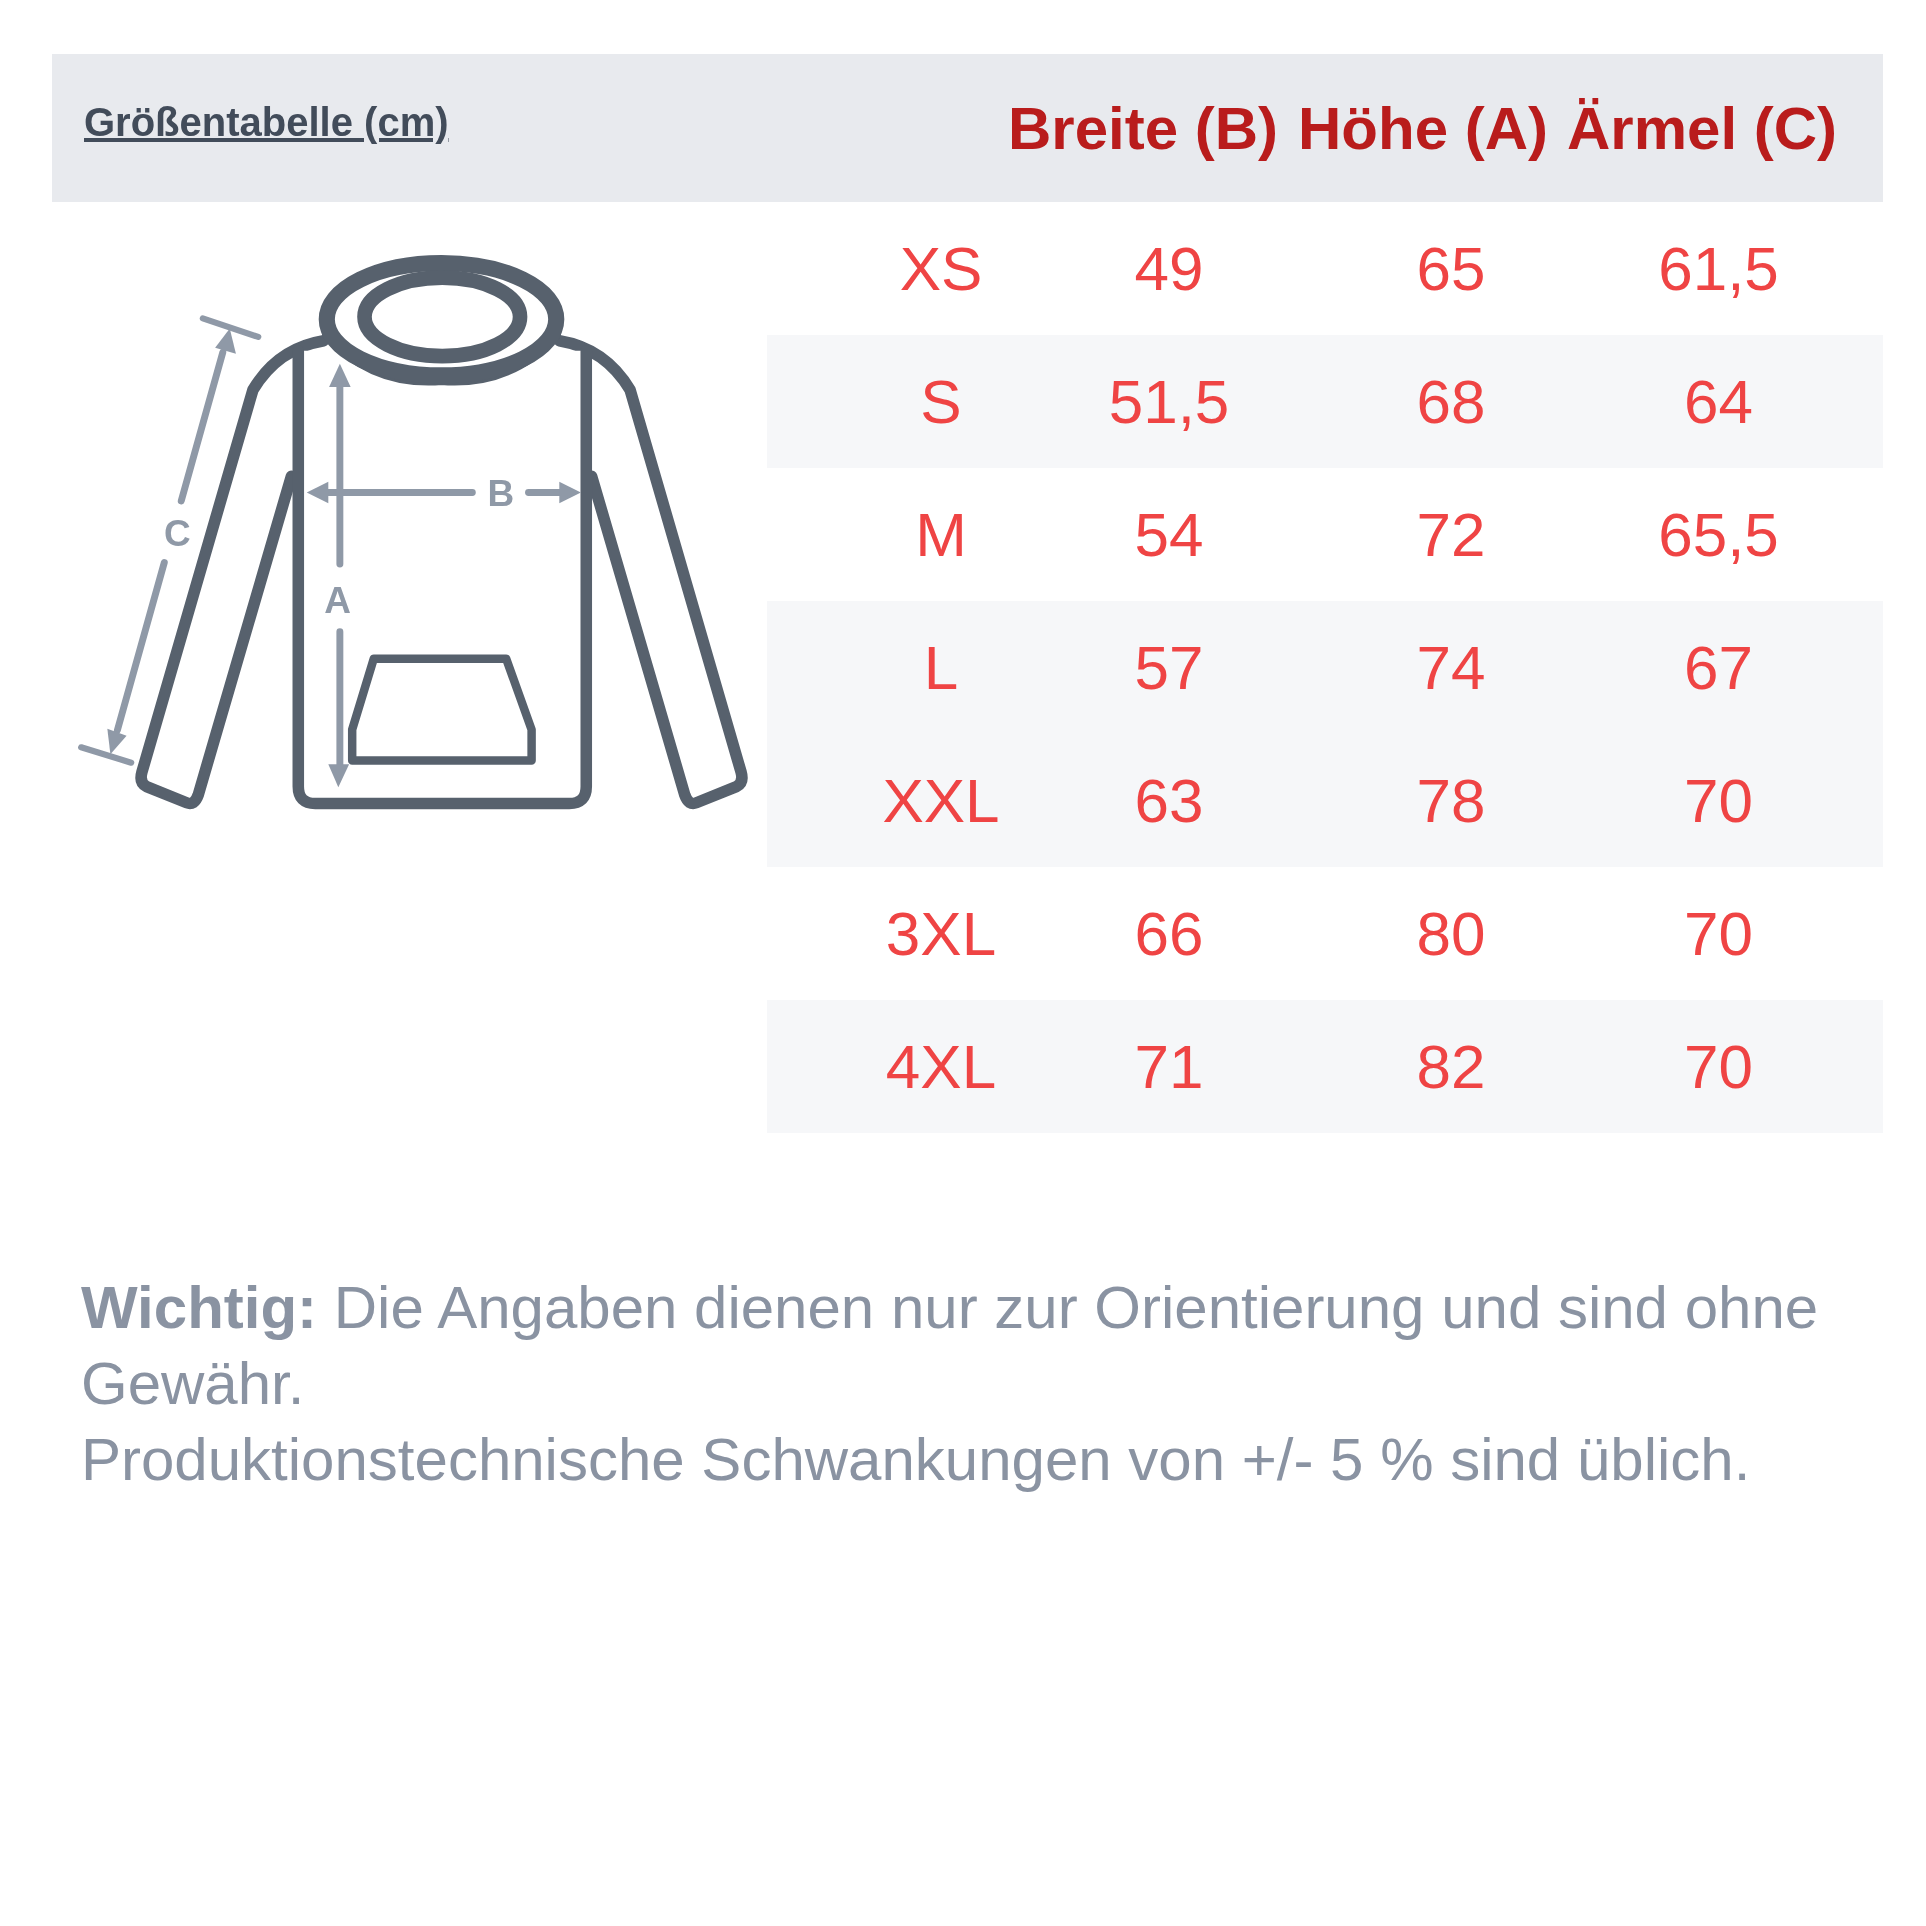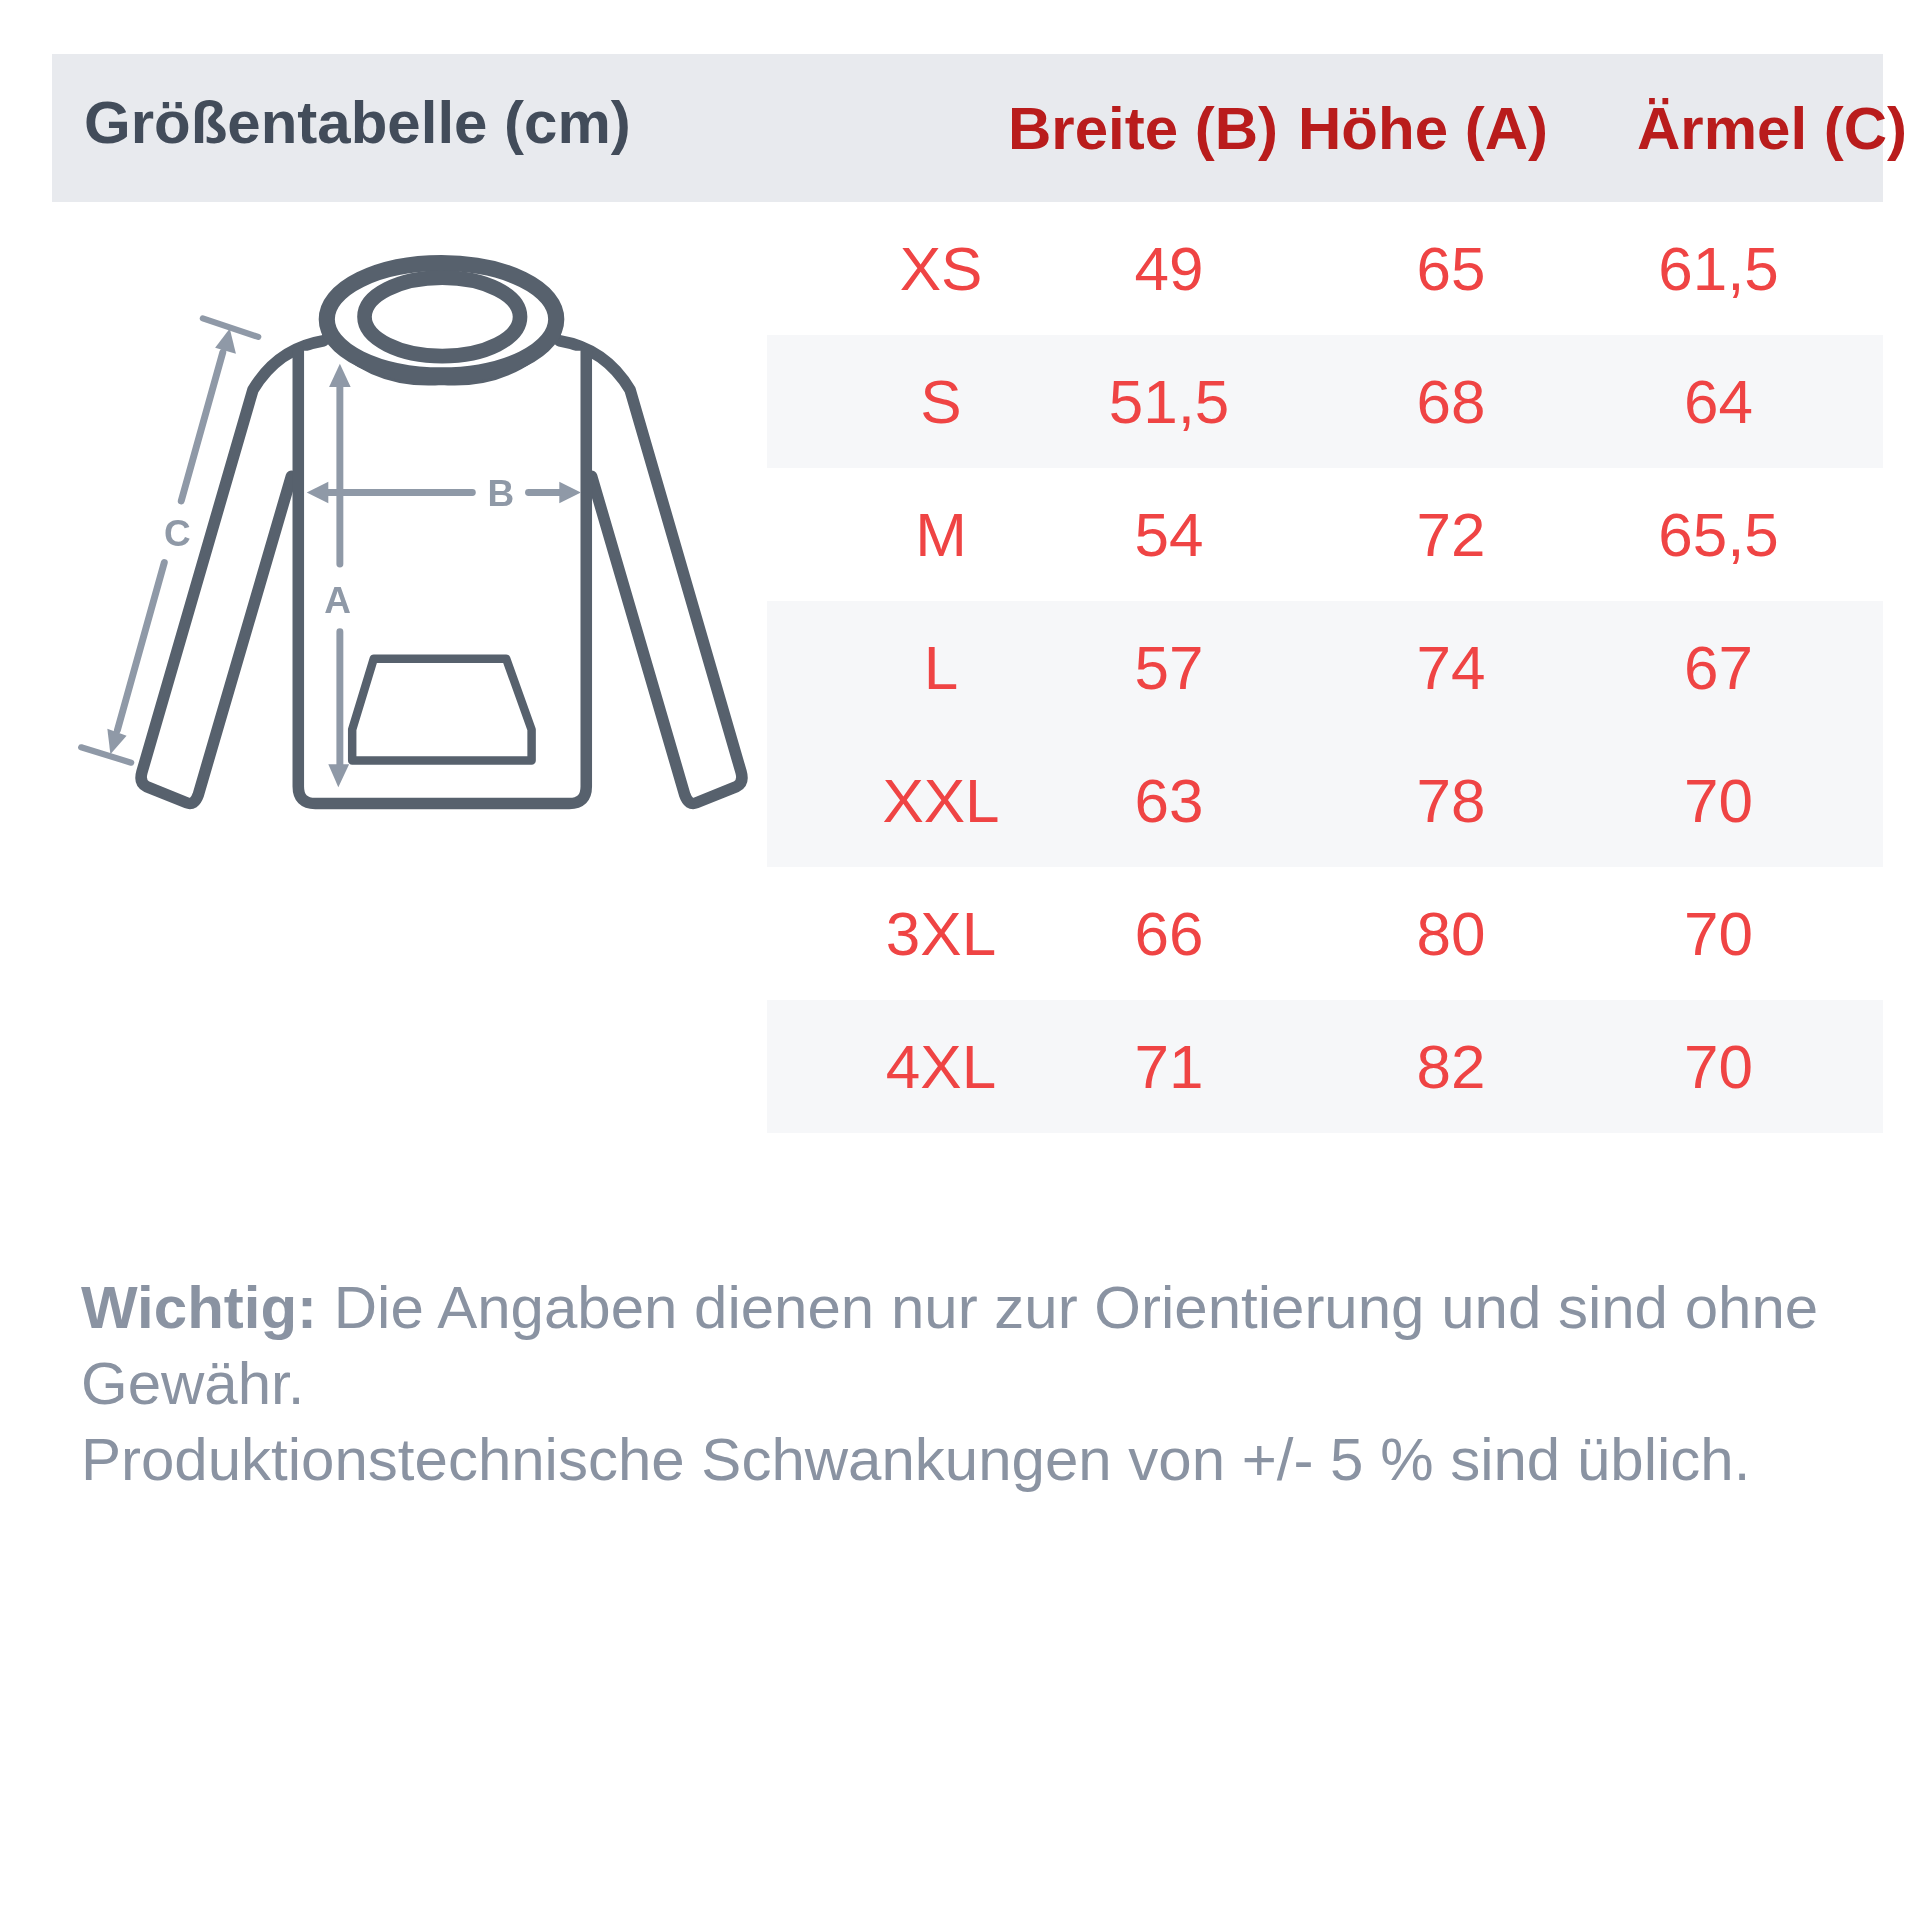--- a/index.html
+++ b/index.html
@@ -12,22 +12,22 @@
   }
   
   .header{
     position:absolute;left:52px;top:54px;
     width:1831px;height:148px;
     background:#e8eaee;
   }
   .header .title{
     position:absolute;left:32px;top:0;height:136px;
     display:flex;align-items:center;
-    font-size:60px;font-weight:bold;color:#424c5a;
-    letter-spacing:0px;white-space:nowrap;
+    font-size:40px;font-weight:bold;color:#424c5a;
+    letter-spacing:0px;white-space:nowrap;text-decoration:underline;
   }
   .header .col-label{
     position:absolute;top:0;height:148px;
     display:flex;align-items:center;
     transform:translateX(-50%);
     font-size:60px;font-weight:bold;color:#b91c1c;white-space:nowrap;
   }
   
   .table{
     position:absolute;left:767px;top:202px;width:1116px;
@@ -60,21 +60,21 @@
 </style>
 </head>
 <body>
 
 <div class="page">
 
   <div class="header">
     <div class="title">Größentabelle (cm)</div>
     <div class="col-label" style="left:1091px">Breite (B)</div>
     <div class="col-label" style="left:1371px">Höhe (A)</div>
-    <div class="col-label" style="left:1720px">Ärmel (C)</div>
+    <div class="col-label" style="left:1650px">Ärmel (C)</div>
   </div>
 
   <svg class="hoodie" viewBox="0 0 1000 900" xmlns="http://www.w3.org/2000/svg">
 
     <g stroke="#57616d" stroke-width="15" fill="none" stroke-linejoin="round" stroke-linecap="round">
 
       <path fill="#ffffff" stroke="none" d="M360,162 Q300,172 268,226 L124,722 Q120,736 130,741 L182,762 Q192,766 197,752 L318,338 Z"></path>
       <path d="M360,162 Q300,172 268,226 L124,722 Q120,736 130,741 L182,762 Q192,766 197,752 L318,338"></path>
 
       <path fill="#ffffff" stroke="none" d="M666,162 Q726,172 758,226 L902,722 Q906,736 896,741 L844,762 Q834,766 829,752 L708,338 Z"></path>

